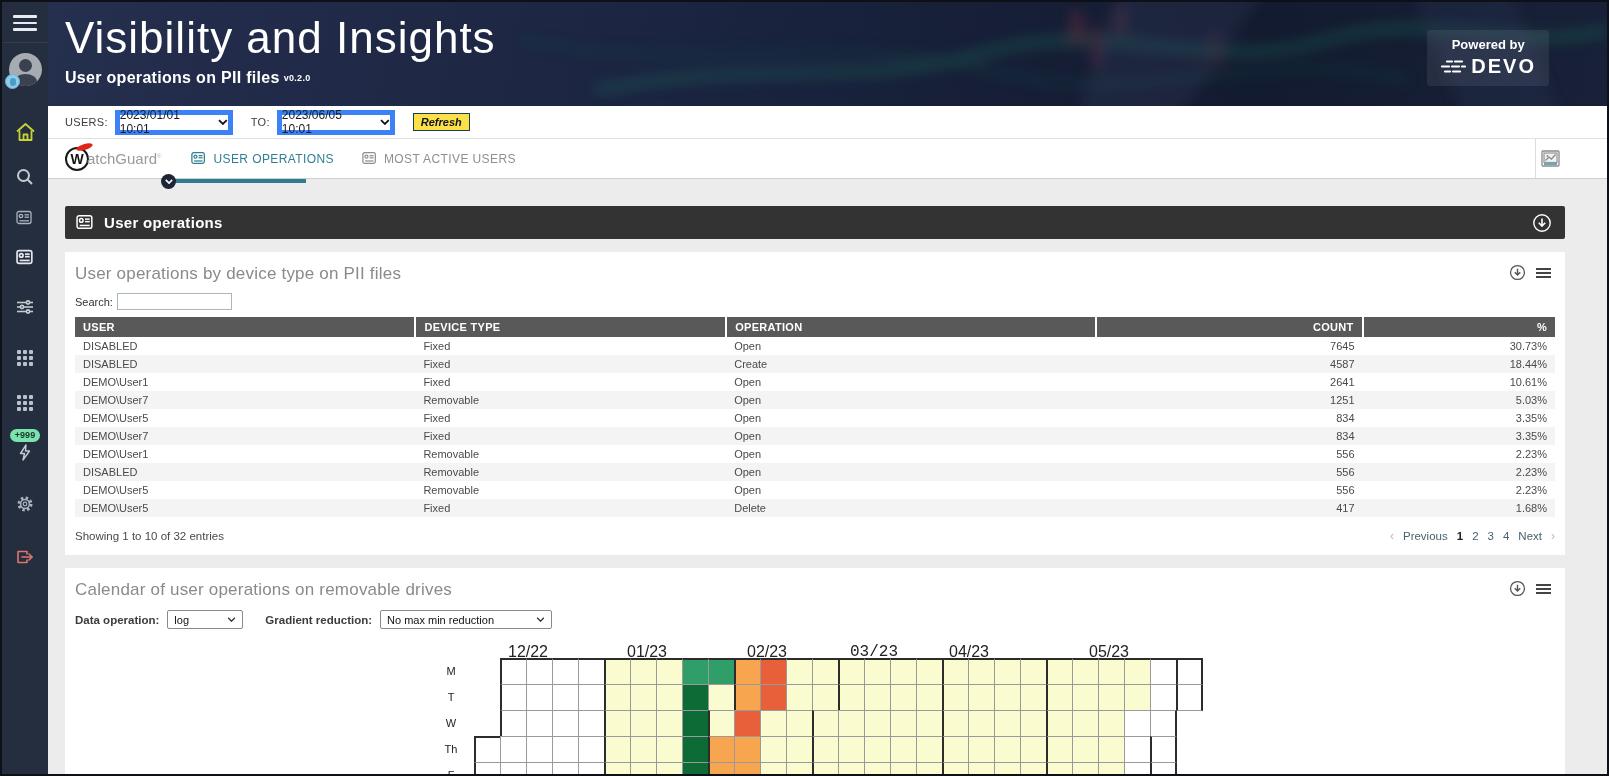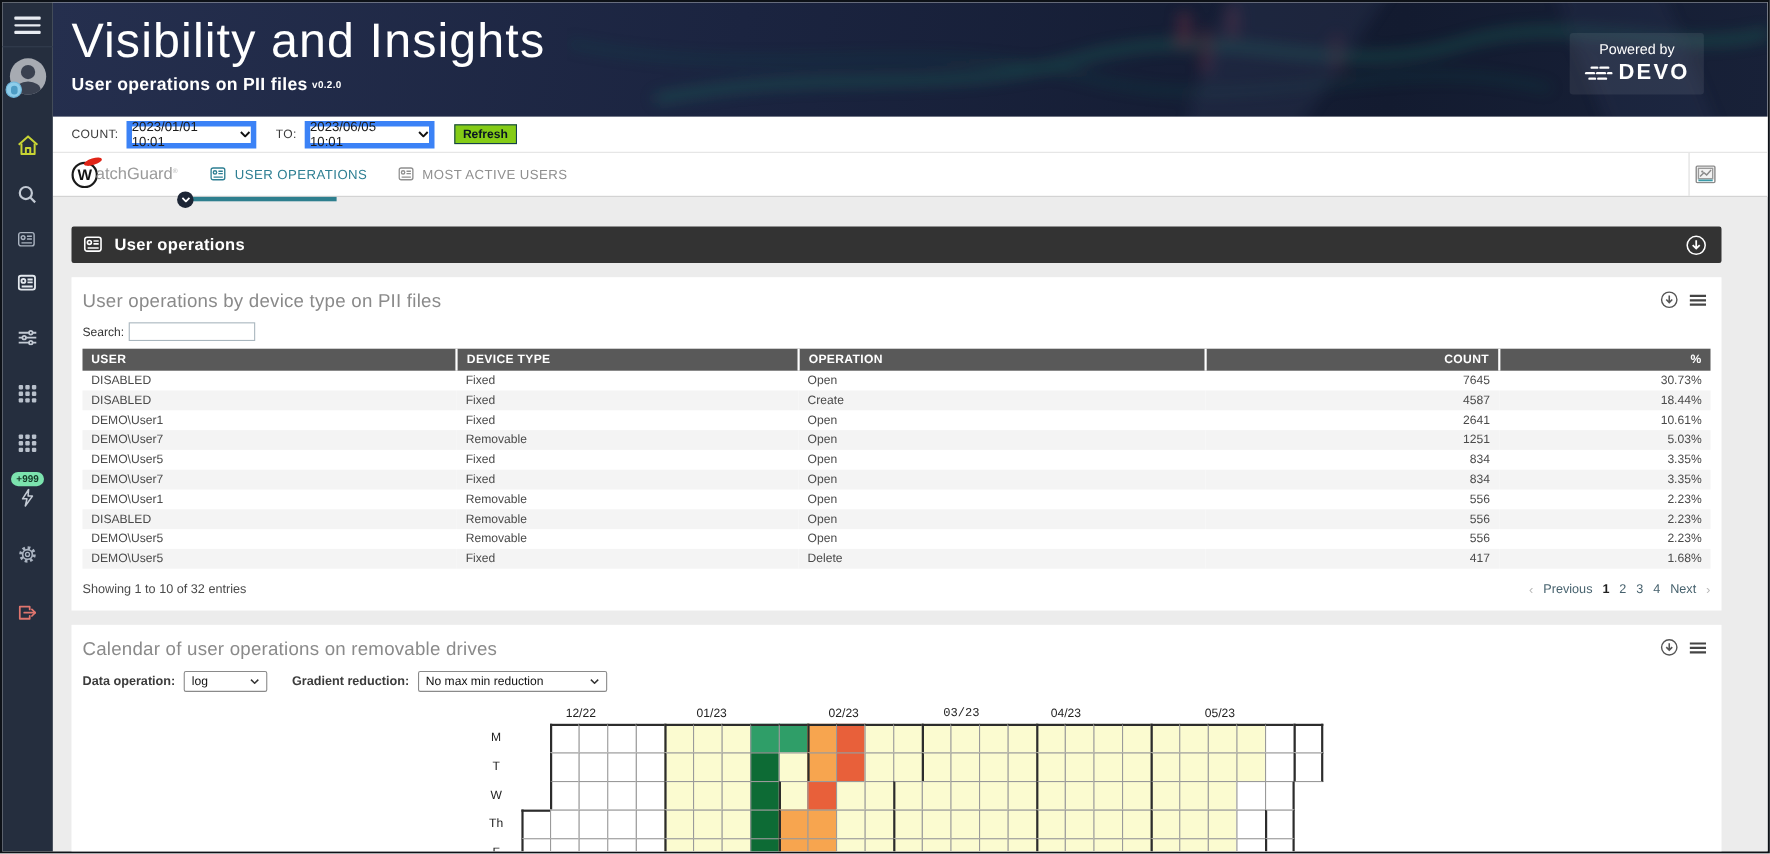--- a/index.html
+++ b/index.html
@@ -29,30 +29,30 @@
 
   
   .banner { height:104px; background:linear-gradient(100deg,#252f4e 0%,#1b2440 40%,#131b30 78%,#182138 100%); position:relative; overflow:hidden; flex-shrink:0; }
   .banner-art { position:absolute; right:0; top:0; height:100%; width:70%; opacity:.55; }
   .banner-inner { position:relative; padding:10px 0 0 17px; z-index:2; }
   .banner-title { color:#fff; font-size:44px; font-weight:400; letter-spacing:1px; line-height:52px; }
   .banner-sub { margin-top:5px; color:#fff; font-size:16px; font-weight:bold; letter-spacing:.3px; }
   .banner-sub .ver { font-size:9px; font-weight:bold; margin-left:4px; vertical-align:2px; }
   .banner-tagline { color:#8e97ae; font-size:11px; margin-top:2px; }
   .powered { position:absolute; right:58px; top:28px; background:rgba(255,255,255,0.08); border-radius:3px; padding:7px 13px 8px; text-align:center; z-index:3; }
-  .powered .pb { color:#fff; font-size:13px; font-weight:normal; }
+  .powered .pb { color:#fff; font-size:13px; font-weight:bold; }
   .powered .brand-row { display:flex; align-items:center; margin-top:3px; }
   .powered .brand { color:#fff; font-size:20px; font-weight:bold; letter-spacing:2px; margin-left:5px; }
 
   
   .filterbar { height:33px; background:#fff; border-bottom:1px solid #e2e2e2; display:flex; align-items:center; padding-left:17px; flex-shrink:0; }
   .flabel { font-size:11px; color:#3c3c3c; letter-spacing:.3px; margin-right:7px; }
   .date-select { width:118px; height:25px; border:5px solid #3b82f6; background:#fff; display:flex; align-items:center; justify-content:center; font-size:12px; color:#1c1c1c; cursor:pointer; margin-right:18px; }
   .date-select svg { margin-left:7px; }
-  .refresh-btn { background:#84cc16; border:1px solid #15404c; color:#0a1622; font-size:11px; font-weight:bold; padding:2px 7px; cursor:pointer; }
+  .refresh-btn { background:#fde047; border:1px solid #15404c; color:#0a1622; font-size:11px; font-weight:bold; padding:2px 7px; cursor:pointer;font-style:italic; }
 
   
   .tabbar { height:40px; background:#fff; border-bottom:1px solid #cfcfcf; display:flex; align-items:center; padding-left:17px; position:relative; flex-shrink:0; }
   .wg-logo { display:flex; align-items:center; margin-right:30px; position:relative; }
   .wg-circle { width:24px; height:24px; border:2.5px solid #1a1a1a; border-radius:50%; display:flex; align-items:center; justify-content:center; font-weight:bold; font-size:14px; color:#111; background:#fff; }
   .wg-swoosh { position:absolute; left:11px; top:-3px; width:17px; height:6px; background:#e02417; border-radius:50% 50% 50% 50%; transform:rotate(-17deg); }
   .wg-rest { color:#9a9a9a; font-size:15px; margin-left:-2px; }
   .wg-reg { color:#b5b5b5; font-size:6px; vertical-align:6px; }
   .tab { display:flex; align-items:center; margin-right:28px; cursor:pointer; font-size:12px; letter-spacing:.4px; color:#8f8f8f; }
   .tab svg { margin-right:6px; }
@@ -92,21 +92,21 @@
 
   
   .controls-row { margin-top:10px; display:flex; align-items:center; font-size:11.5px; color:#333; }
   .controls-row .clabel { font-weight:bold; color:#3c3c3c; margin-right:8px; }
   .fake-select { border:1px solid #8a8a8a; border-radius:2px; height:19px; display:flex; align-items:center; justify-content:space-between; padding:0 6px; font-size:11px; color:#111; cursor:pointer; background:#fff; margin-right:22px; }
   .fake-select.small { width:76px; }
   .fake-select.wide { width:172px; }
 
   .cal { margin-left:352px; margin-top:14px; position:relative; }
   .cal-months { position:relative; height:15px; margin-left:48px; }
-  .cal-months span { position:absolute; transform:translateX(-50%); font-size:11px; color:#222; }
+  .cal-months span { position:absolute; transform:translateX(-50%); font-size:16px; color:#222; }
   .cal-row { display:flex; margin-top:-1px; }
   .cal-row:first-of-type { margin-top:0; }
   .wd-label { width:48px; text-align:center; font-size:11px; color:#222; line-height:27px; flex-shrink:0; }
   .cell { width:27px; height:27px; border:1px solid #9a9a9a; margin-left:-1px; flex-shrink:0; }
   .cell:first-of-type { margin-left:0; }
   .cell.x { visibility:hidden; }
   .cell.w { background:#fff; }
   .cell.y { background:#fbfbd0; }
   .cell.g { background:#2f9e68; }
   .cell.G { background:#0d6b35; }
@@ -262,21 +262,21 @@
               <line x1="22" y1="7.5" x2="25" y2="7.5"></line>
               <line x1="5" y1="12.5" x2="10" y2="12.5"></line>
               <line x1="13" y1="12.5" x2="20" y2="12.5"></line>
             </svg>
           <span class="brand">DEVO</span>
         </div>
       </div>
     </div>
 
     <div class="filterbar">
-      <span class="flabel">COUNT:</span>
+      <span class="flabel">USERS:</span>
       <div class="date-select">
         <span>2023/01/01 10:01</span>
         <svg width="10" height="6" viewBox="0 0 10 6" fill="none" stroke="#111" stroke-width="1.8">
             <path d="M1 1 L5 5 L9 1"></path>
           </svg>
       </div>
       <span class="flabel">TO:</span>
       <div class="date-select">
         <span>2023/06/05 10:01</span>
         <svg width="10" height="6" viewBox="0 0 10 6" fill="none" stroke="#111" stroke-width="1.8">

